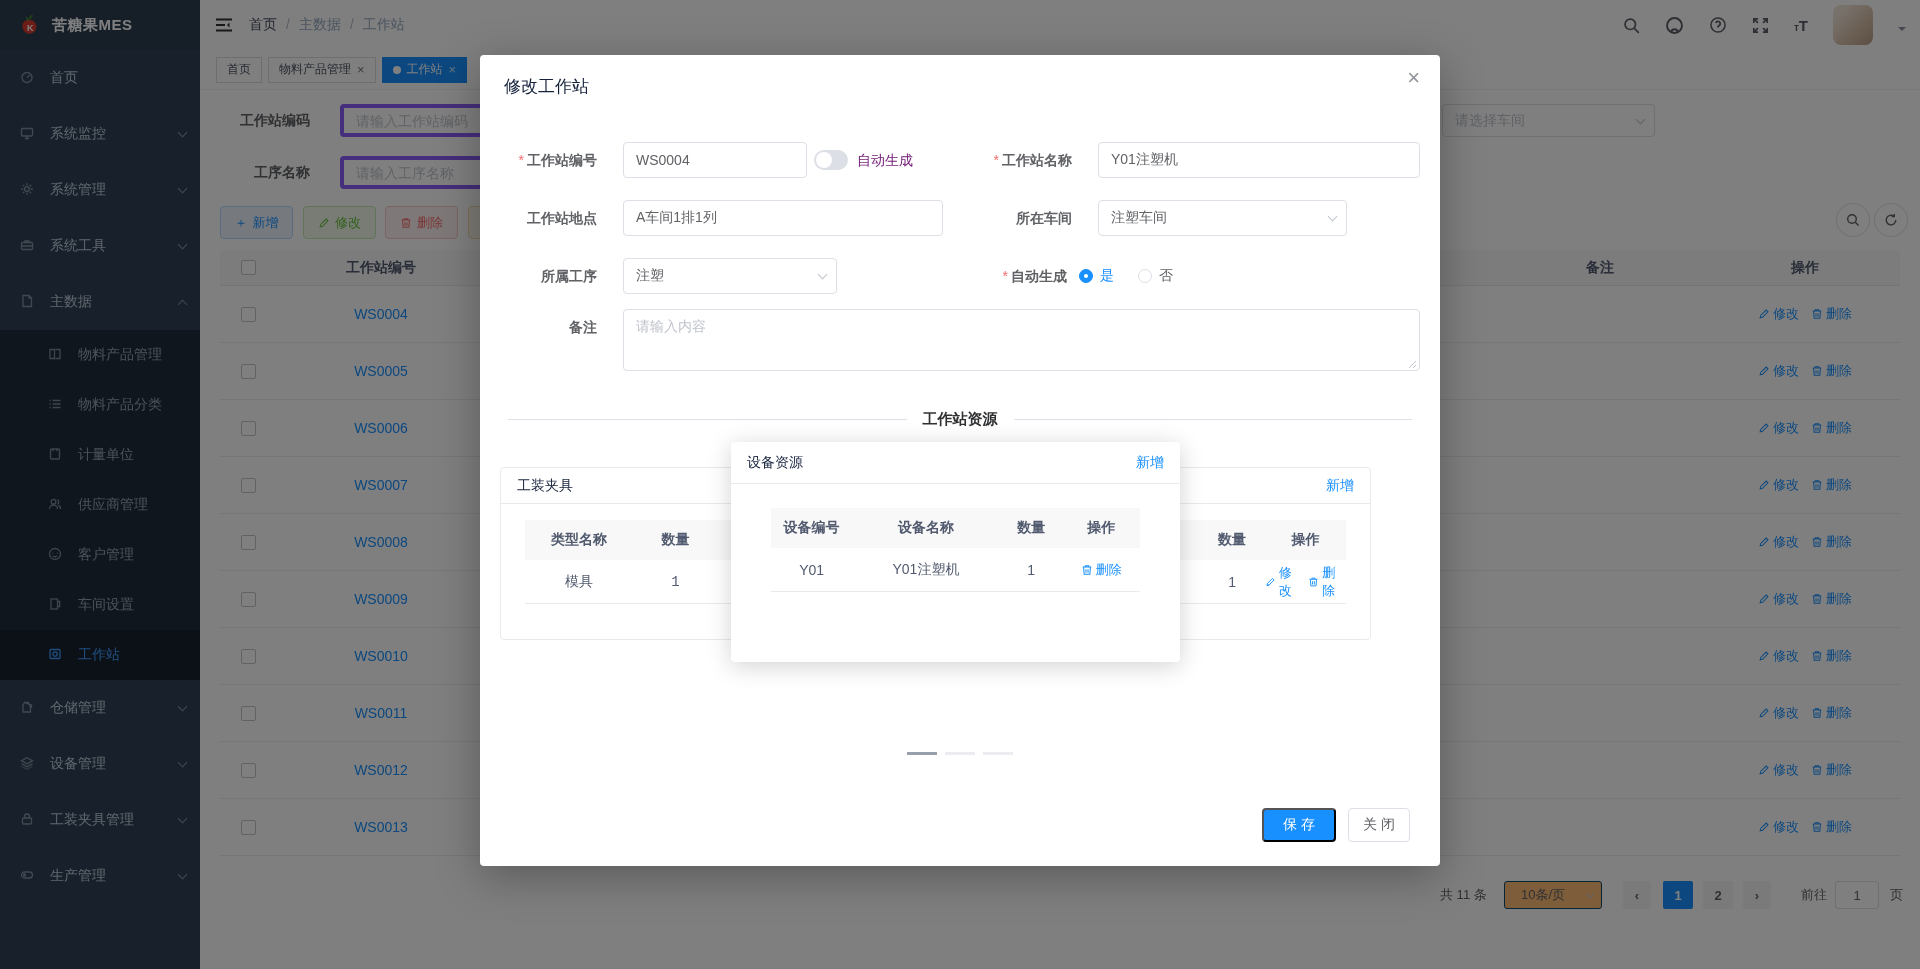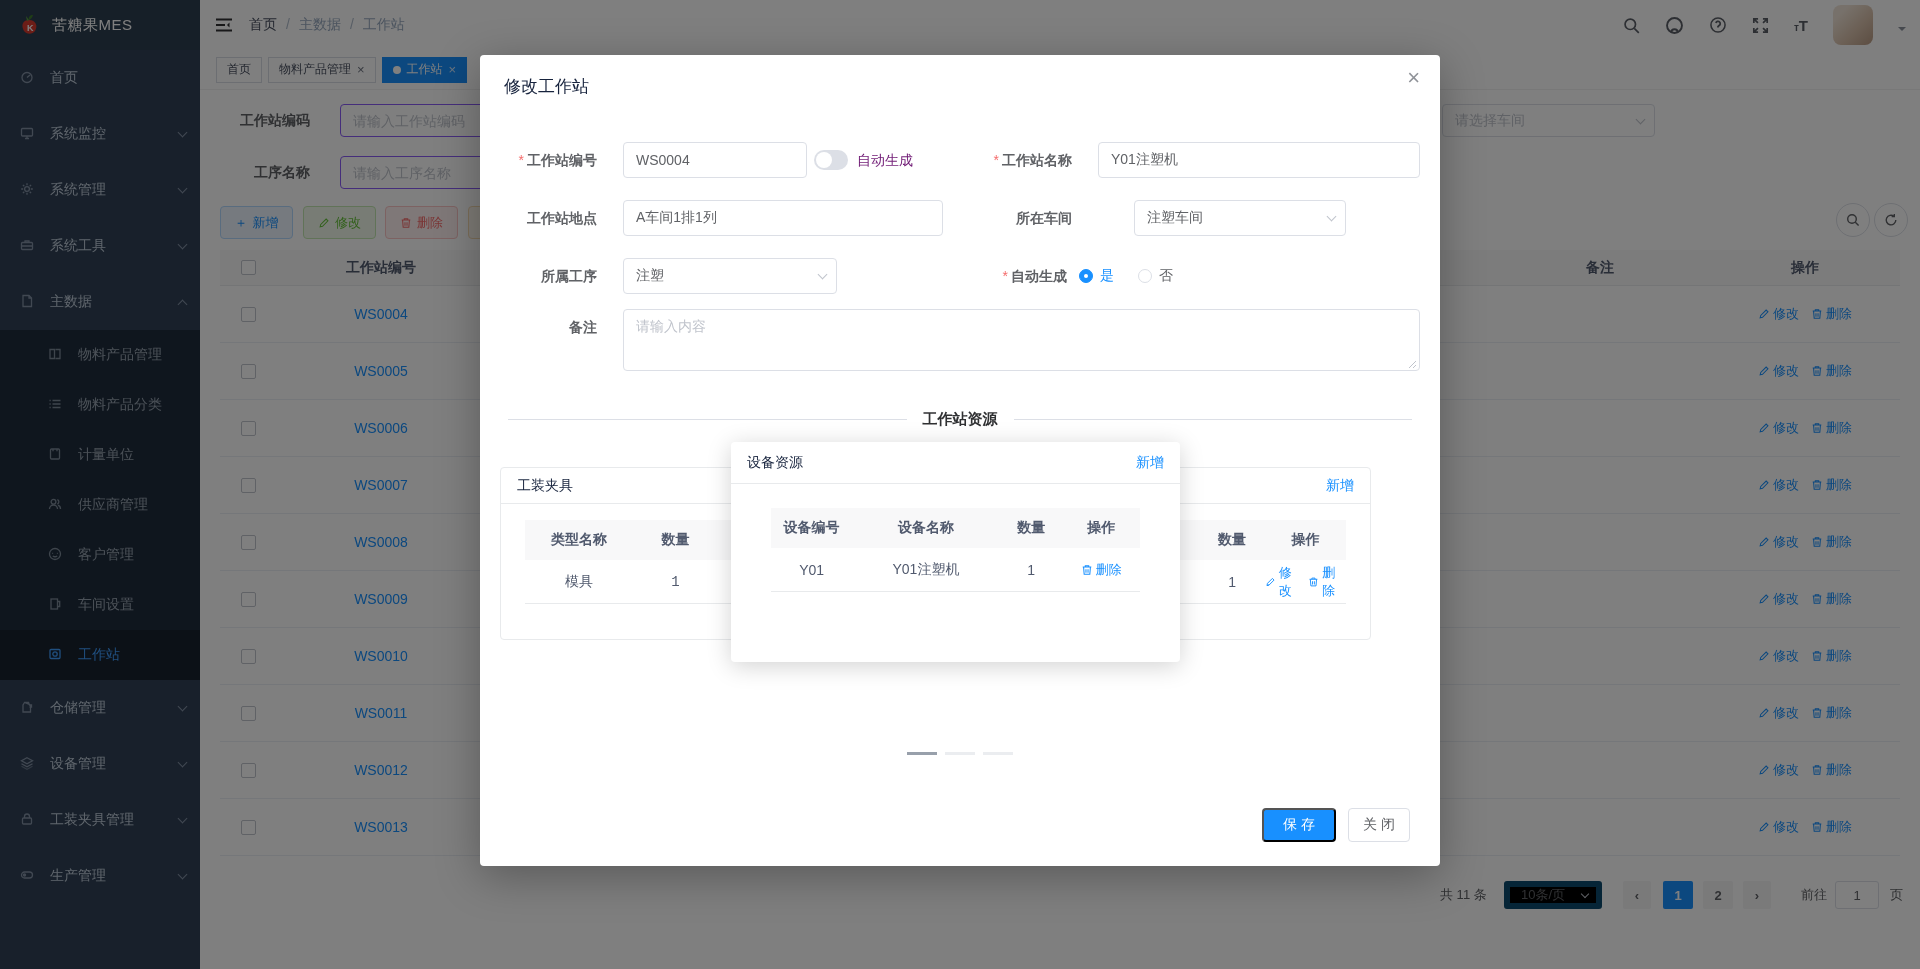--- a/index.html
+++ b/index.html
@@ -5,21 +5,21 @@
   * { margin:0; padding:0; box-sizing:border-box; }
   html,body { width:1920px; height:969px; }
   body { font-family:"Liberation Sans","DejaVu Sans",sans-serif; background:#fff; overflow:hidden; position:relative; font-size:14px; }
   svg { display:block; }
   .i14 { width:14px; height:14px; }
   .i12 { width:12px; height:12px; display:inline-block; vertical-align:-1px; }
 
   
   .sidebar { position:absolute; left:0; top:0; width:200px; height:100%; background:#304156; z-index:1; }
   .logo { height:50px; display:flex; align-items:center; padding-left:16px; gap:10px; background:#2d3e50; }
-  .logo-title { color:#fff; font-size:15px; font-weight:normal; letter-spacing:.5px; }
+  .logo-title { color:#fff; font-size:15px; font-weight:bold; letter-spacing:.5px; }
   .menu-item { height:56px; display:flex; align-items:center; padding:0 14px 0 20px; color:#bfcbd9; cursor:pointer; }
   .mi-icon { width:16px; height:16px; margin-right:14px; color:#8391a5; flex:none; }
   .mi-label { flex:1; font-size:14px; }
   .chev { width:7px; height:7px; border-right:1.5px solid #8391a5; border-bottom:1.5px solid #8391a5; transform:rotate(45deg); margin-top:-3px; }
   .chev.up { transform:rotate(-135deg); margin-top:4px; }
   .submenu { background:#1f2d3d; }
   .sub-item { height:50px; display:flex; align-items:center; padding-left:48px; color:#97a3b0; cursor:pointer; }
   .sub-item .mi-icon { margin-right:14px; color:#7d8a99; }
   .sub-item.active { color:#409EFF; background:#18222e; }
   .sub-item.active .mi-icon { color:#409EFF; }
@@ -40,21 +40,21 @@
   .caret-down { width:0; height:0; border:4px solid transparent; border-top-color:#8c939d; margin-top:12px; cursor:pointer; }
 
   .tabsbar { position:absolute; left:0; top:50px; right:0; height:40px; display:flex; align-items:center; gap:6px; padding:0 16px; background:#fff; border-bottom:1px solid #f0f0f0; }
   .tab { height:26px; display:flex; align-items:center; gap:6px; padding:0 10px; border:1px solid #d8dce5; background:#fff; color:#495060; font-size:12px; cursor:pointer; }
   .tab .dot { width:8px; height:8px; border-radius:50%; background:#fff; }
   .tab .x { font-size:13px; line-height:1; color:inherit; opacity:.8; }
   .tab.active { background:#1890ff; border-color:#1890ff; color:#fff; }
 
   .content { position:absolute; left:0; top:90px; right:0; bottom:0; background:#fff; }
   .f-label { position:absolute; height:33px; line-height:33px; font-weight:bold; color:#606266; text-align:right; }
-  .f-input { position:absolute; height:33px; border:1px solid #8b5cf6; border-radius:4px; padding:0 12px; font-size:14px; color:#606266; background:#fff; outline:none; font-family:inherit; }
+  .f-input { position:absolute; height:33px; border:4px solid #8b5cf6; border-radius:4px; padding:0 12px; font-size:14px; color:#606266; background:#fff; outline:none; font-family:inherit; }
   .f-input::placeholder { color:#c0c4cc; }
   .sel { position:absolute; height:33px; border:1px solid #dcdfe6; border-radius:4px; background:#fff; display:flex; align-items:center; padding:0 28px 0 12px; color:#c0c4cc; cursor:pointer; }
   .sel .schev { position:absolute; right:10px; width:7px; height:7px; border-right:1.5px solid #c0c4cc; border-bottom:1.5px solid #c0c4cc; transform:rotate(45deg); margin-top:-3px; }
 
   .btn { position:absolute; height:33px; border-radius:4px; font-size:13px; display:flex; align-items:center; justify-content:center; gap:5px; cursor:pointer; border:1px solid transparent; }
   .btn-add { background:#ecf5ff; border-color:#b3d8ff; color:#1890ff; }
   .btn-edit { background:#f0f9eb; border-color:#c2e7b0; color:#67C23A; }
   .btn-del { background:#fef0f0; border-color:#fbc4c4; color:#F56C6C; }
   .btn-warn { background:#fdf6ec; border-color:#f5dab1; color:#E6A23C; }
   .round-btn { position:absolute; width:34px; height:34px; border-radius:50%; border:1px solid #dcdfe6; background:#fff; color:#606266; display:flex; align-items:center; justify-content:center; cursor:pointer; }
@@ -69,21 +69,21 @@
   .c-fill { flex:1; }
   .c-remark { width:220px; }
   .c-op { width:190px; display:flex; justify-content:center; gap:12px; }
   .cb { width:15px; height:15px; border:1px solid #c0c4cc; border-radius:2px; background:#fff; cursor:pointer; }
   .blue { color:#1890ff; text-decoration:none; cursor:pointer; }
   .act { font-size:13px; display:inline-flex; align-items:center; gap:3px; }
 
   
   .pagination { position:absolute; left:0; top:878px; right:0; height:34px; color:#606266; font-size:13px; }
   .pg { position:absolute; top:3px; height:28px; display:flex; align-items:center; }
-  .pg-sel { border:6px solid #0c4a6e; border-radius:3px; background:#000000; padding:0 24px 0 4px; position:relative; cursor:pointer; }
+  .pg-sel { border:1px solid #0c4a6e; border-radius:3px; background:#fdba74; padding:0 24px 0 4px; position:relative; cursor:pointer; }
   .pg-sel .schev { position:absolute; right:8px; width:6px; height:6px; border-right:1.5px solid #c0c4cc; border-bottom:1.5px solid #c0c4cc; transform:rotate(45deg); margin-top:-2px; }
   .pg-btn { width:28px; height:28px; border-radius:2px; background:#f4f4f5; color:#606266; display:flex; align-items:center; justify-content:center; font-weight:bold; cursor:pointer; }
   .pg-btn.active { background:#1890ff; color:#fff; }
   .pg-goto-input { width:44px; height:28px; border:1px solid #dcdfe6; border-radius:3px; text-align:center; color:#606266; font-size:13px; outline:none; font-family:inherit; }
 
   
   .overlay { position:absolute; inset:0; background:rgba(0,0,0,.5); z-index:40; }
   .modal { position:absolute; left:480px; top:55px; width:960px; height:811px; background:#fff; border-radius:4px; box-shadow:0 10px 45px rgba(0,0,0,.3); z-index:50;padding-left:21px; }
   .m-title { position:absolute; left:24px; top:20px; font-size:17px; color:#17233d; }
   .m-close { position:absolute; right:20px; top:12px; font-size:22px; color:#909399; cursor:pointer; line-height:1; }
@@ -604,21 +604,21 @@
   <span class="toggle" style="left:334px;top:95px;">
       <span class="knob"></span>
     </span>
   <span class="toggle-label" style="left:377px;top:87px;">自动生成</span>
   <label class="m-label" style="left:430px;top:87px;width:175px;padding-right:13px;"><span class="req">*</span><span>工作站名称</span></label>
   <input class="m-input" style="left: 618px; top: 87px; width: 322px;" value="Y01注塑机">
 
   <label class="m-label" style="left:0;top:145px;width:130px;padding-right:13px;">工作站地点</label>
   <input class="m-input" style="left: 143px; top: 145px; width: 320px;" value="A车间1排1列">
   <label class="m-label" style="left:430px;top:145px;width:175px;padding-right:13px;">所在车间</label>
-  <div class="m-sel" style="left:618px;top:145px;width:212px;margin-left:36px;">
+  <div class="m-sel" style="left:618px;top:145px;width:249px;">
     <span>注塑车间</span>
     <span class="schev"></span>
   </div>
 
   <label class="m-label" style="left:0;top:203px;width:130px;padding-right:13px;">所属工序</label>
   <div class="m-sel" style="left:143px;top:203px;width:214px;">
     <span>注塑</span>
     <span class="schev"></span>
   </div>
   <label class="m-label" style="left:430px;top:203px;width:157px;padding-right:0;"><span class="req">*</span><span>自动生成</span></label>

